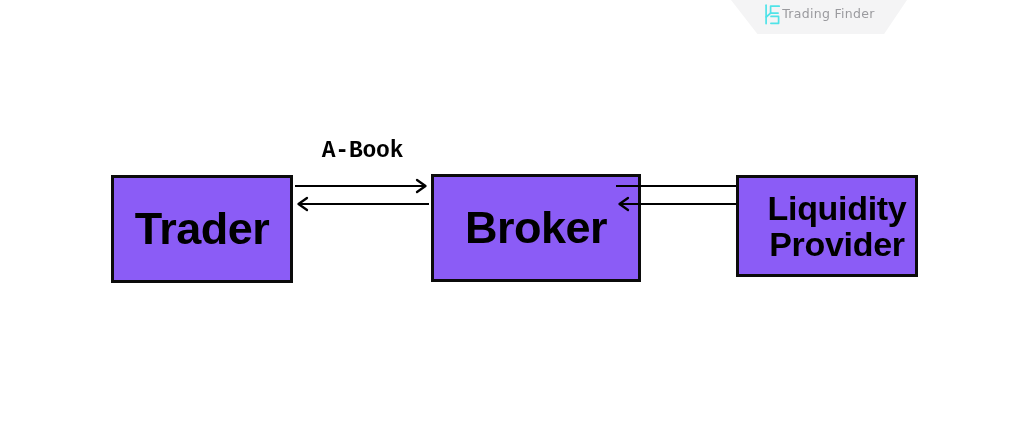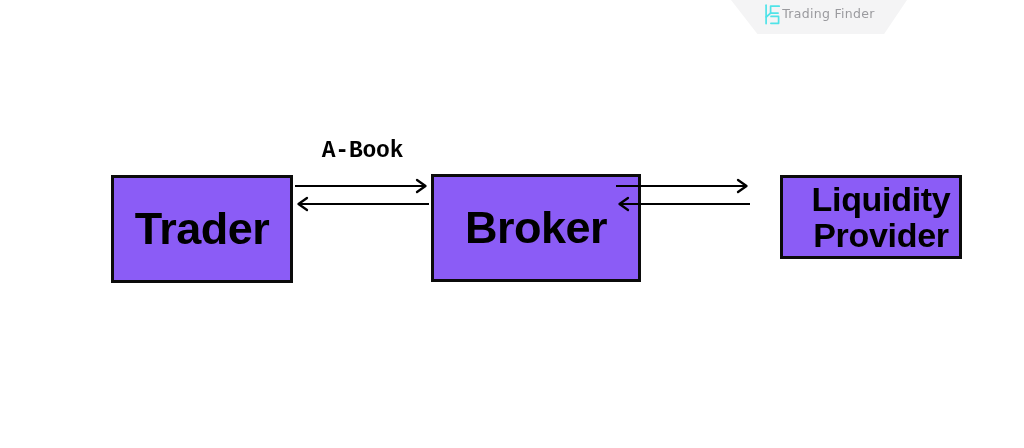--- a/index.html
+++ b/index.html
@@ -92,24 +92,24 @@
 
   #node-broker {
     left: 431px;
     top: 174px;
     width: 210px;
     height: 108px;
   }
   #node-broker .node-label { font-size: 45px; letter-spacing: -0.5px; }
 
   #node-liquidity-provider {
-    left: 780px;
+    left: 736px;
     top: 175px;
     width: 182px;
-    height: 84px;
+    height: 102px;
     padding-left: 20px;
   }
   #node-liquidity-provider .node-label { font-size: 34px; letter-spacing: -0.3px; }
 
   
   .connector {
     position: absolute;
   }
   #connector-trader-broker {
     left: 293px;

